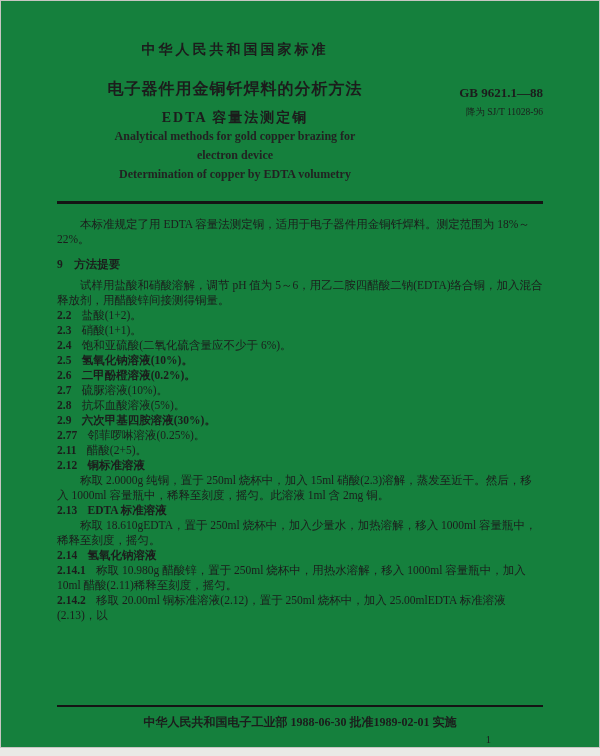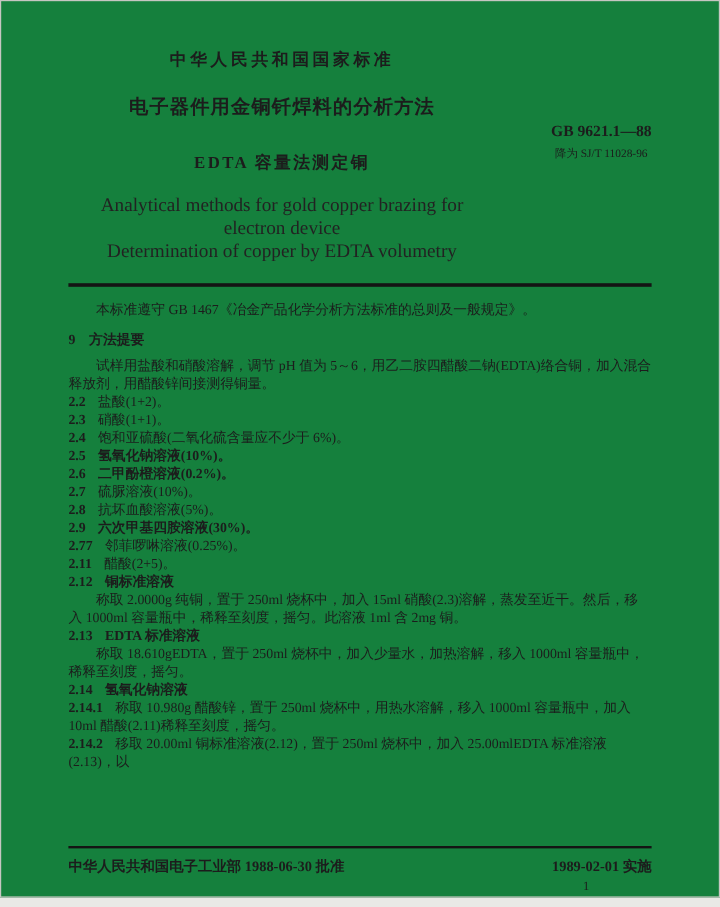--- a/index.html
+++ b/index.html
@@ -31,35 +31,34 @@
     font-size: 16px;
     font-weight: bold;
     letter-spacing: 1px;
     white-space: nowrap;
     text-align: center;
   }
   .title-cn2 {
     font-size: 14px;
     font-weight: bold;
     letter-spacing: 2px;
-    margin-top: 27px;
+    margin-top: 9px;
     white-space: nowrap;
   }
   .title-en {
-    margin-top: 17px;
-    font-weight: normal;
-    font-size: 16px;
+    font-weight: bold;
+    font-size: 12px;
     line-height: 19px;
     color: #222;
   }
   .std-no-block {
     position: absolute;
     right: 0;
-    top: 60px;
-    text-align: center;
+    top: 44px;
+    text-align: right;
   }
   .std-no { font-size: 13px; font-weight: 600; white-space: nowrap; }
   .std-superseded { font-size: 9.5px; margin-top: 5px; white-space: nowrap; }
   .top-rule {
     border: none;
     border-top: 3px solid #141414;
     margin-top: 17px;
   }
   .doc-body {
     margin-top: 13px;
@@ -77,21 +76,21 @@
     right: 56px;
     bottom: 16px;
   }
   .footer-rule {
     border: none;
     border-top: 2px solid #141414;
     margin-bottom: 7px;
   }
   .footer-row {
     display: flex;
-    justify-content: space-between;
+    justify-content: center;
     font-size: 12px;
     font-weight: 600;
     white-space: nowrap;
   }
   .page-no {
     position: absolute;
     right: 108px;
     bottom: 2px;
     font-size: 10.5px;
   }
@@ -114,21 +113,21 @@
     </div>
     <div class="std-no-block">
       <div class="std-no">GB 9621.1—88</div>
       <div class="std-superseded">降为 SJ/T 11028-96</div>
     </div>
   </div>
 
   <hr class="top-rule">
 
   <div class="doc-body">
-      <div class="para">本标准遵守 GB 1467《冶金产品化学分析方法标准的总则及一般规定》。</div>
+      <div class="para">本标准规定了用 EDTA 容量法测定铜，适用于电子器件用金铜钎焊料。测定范围为 18%～22%。</div>
       <div class="sec-heading">9　方法提要</div>
       <div class="para">试样用盐酸和硝酸溶解，调节 pH 值为 5～6，用乙二胺四醋酸二钠(EDTA)络合铜，加入混合释放剂，用醋酸锌间接测得铜量。</div>
       <div class="clause"><span class="clause-no">2.2</span><span class="clause-text">盐酸(1+2)。</span></div>
       <div class="clause"><span class="clause-no">2.3</span><span class="clause-text">硝酸(1+1)。</span></div>
       <div class="clause"><span class="clause-no">2.4</span><span class="clause-text">饱和亚硫酸(二氧化硫含量应不少于 6%)。</span></div>
       <div class="clause bold"><span class="clause-no">2.5</span><span class="clause-text">氢氧化钠溶液(10%)。</span></div>
       <div class="clause bold"><span class="clause-no">2.6</span><span class="clause-text">二甲酚橙溶液(0.2%)。</span></div>
       <div class="clause"><span class="clause-no">2.7</span><span class="clause-text">硫脲溶液(10%)。</span></div>
       <div class="clause"><span class="clause-no">2.8</span><span class="clause-text">抗坏血酸溶液(5%)。</span></div>
       <div class="clause bold"><span class="clause-no">2.9</span><span class="clause-text">六次甲基四胺溶液(30%)。</span></div>

